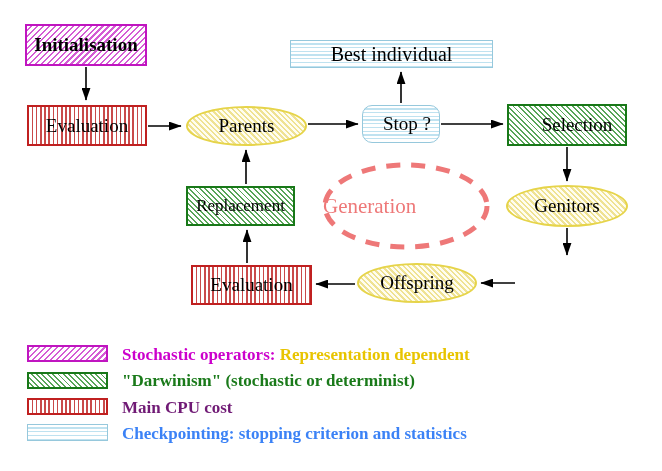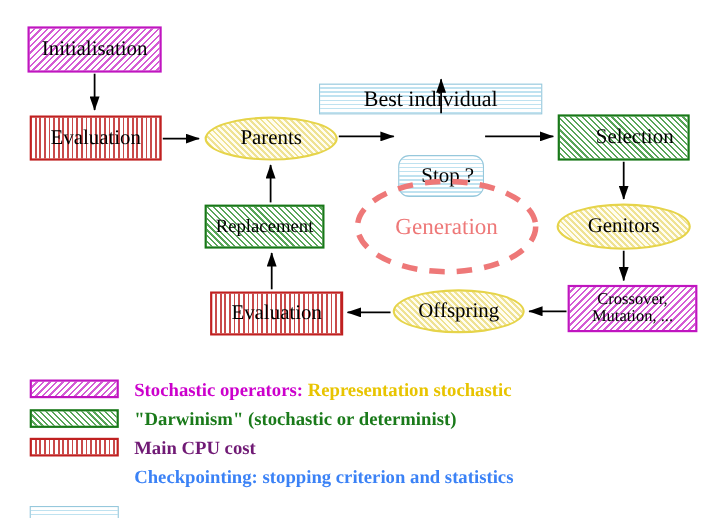--- a/index.html
+++ b/index.html
@@ -12,35 +12,35 @@
 
   .hatch-magenta{border:2px solid #c015c0;
     background:repeating-linear-gradient(135deg,#ffffff 0px,#ffffff 2.6px,#d45cd4 2.6px,#d45cd4 4.2px);}
   .hatch-green{border:2px solid #187818;
     background:repeating-linear-gradient(45deg,#ffffff 0px,#ffffff 2.4px,#58a558 2.4px,#58a558 3.8px);}
   .hatch-yellow{border:2px solid #e6d44a;border-radius:50%;
     background:repeating-linear-gradient(45deg,#fffdf0 0px,#fffdf0 2px,#efe293 2px,#efe293 3.8px);}
   .stripe-red{border:2px solid #c02020;
     background:repeating-linear-gradient(90deg,#ffffff 0px,#ffffff 2.6px,#c94a4a 2.6px,#c94a4a 4.2px);}
   .stripe-cyan{border:1px solid #96c8dc;
-    background:repeating-linear-gradient(180deg,#ffffff 0px,#ffffff 2.4px,#bfe2f0 2.4px,#bfe2f0 3.7px);margin-top:36px;}
+    background:repeating-linear-gradient(180deg,#ffffff 0px,#ffffff 2.4px,#bfe2f0 2.4px,#bfe2f0 3.7px);}
 
-  .n-init{left:25px;top:24px;width:122px;height:42px;}
+  .n-init{left:25px;top:24px;width:122px;height:42px;font-weight:bold;}
   .n-eval-top{left:27px;top:105px;width:120px;height:41px;}
   .n-parents{left:186px;top:106px;width:121px;height:40px;}
   .n-best{left:290px;top:40px;width:203px;height:28px;font-size:20px;}
   .n-stop{left:362px;top:105px;width:78px;height:38px;border-radius:10px;border-width:1.5px;padding-left:12px;}
   .n-selection{left:507px;top:104px;width:120px;height:42px;padding-left:20px;}
   .n-replacement{left:186px;top:186px;width:109px;height:40px;font-size:17px;}
   .n-genitors{left:506px;top:185px;width:122px;height:42px;font-family:Liberation Serif, serif;}
   .n-eval-bot{left:191px;top:265px;width:121px;height:40px;}
   .n-offspring{left:357px;top:263px;width:120px;height:40px;}
   .n-crossover{left:516px;top:259px;width:118px;height:43px;font-size:15px;flex-direction:column;}
 
-  .generation-label{position:absolute;left:323px;top:194px;width:166px;text-align:center;
+  .generation-label{position:absolute;left:323px;top:194px;width:166px;text-align:left;
     color:#ee7878;font-size:21px;}
 
   .arrows{position:absolute;left:0;top:0;pointer-events:none;}
   .swatch{position:absolute;left:27px;width:81px;height:17px;box-sizing:border-box;}
   .sw1{top:345px;}
   .sw2{top:372px;}
   .sw3{top:398px;}
   .sw4{top:424px;}
   .legend-text{position:absolute;left:122px;font-weight:bold;font-size:17px;white-space:nowrap;}
   .lt1{top:345px;color:#cc00cc;}
@@ -87,24 +87,20 @@
   </div>
 
   <div class="node stripe-red n-eval-bot">
     <span>Evaluation</span>
   </div>
 
   <div class="node hatch-yellow n-offspring">
     <span>Offspring</span>
   </div>
 
-  <div class="node hatch-magenta n-crossover">
-    <span>Crossover,</span>
-    <span>Mutation, ...</span>
-  </div>
 
   <svg class="arrows" width="662" height="471" viewBox="0 0 662 471">
     <defs>
       <marker id="ah" viewBox="0 0 10 7" refX="9.5" refY="3.5" markerWidth="13" markerHeight="9" orient="auto" markerUnits="userSpaceOnUse">
         <path d="M0,0 L10,3.5 L0,7 z" fill="#000"></path>
       </marker>
     </defs>
 
     <ellipse cx="406" cy="206" rx="81" ry="41" fill="none" stroke="#ee7878" stroke-width="5" stroke-dasharray="14 11"></ellipse>
 
@@ -125,19 +121,19 @@
 
   <div class="generation-label">Generation</div>
 
   <div class="swatch hatch-magenta sw1"></div>
   <div class="swatch hatch-green sw2" style="border-radius:0;"></div>
   <div class="swatch stripe-red sw3"></div>
   <div class="swatch stripe-cyan sw4"></div>
 
   <div class="legend-text lt1">
     <span>Stochastic operators:</span>
-    <span class="alt">Representation stochastic</span>
+    <span class="alt">Representation dependent</span>
   </div>
   <div class="legend-text lt2">"Darwinism" (stochastic or determinist)</div>
   <div class="legend-text lt3">Main CPU cost</div>
   <div class="legend-text lt4">Checkpointing: stopping criterion and statistics</div>
 
 </div>
 
 </body></html>

